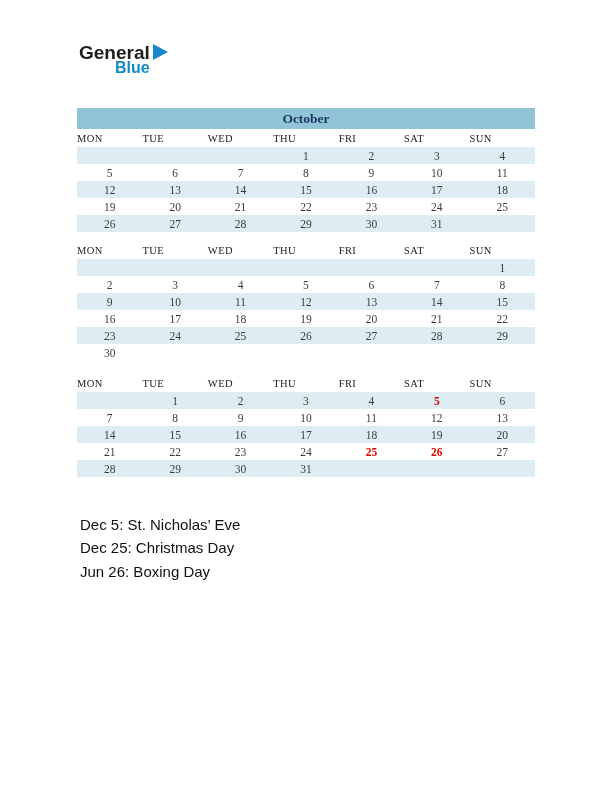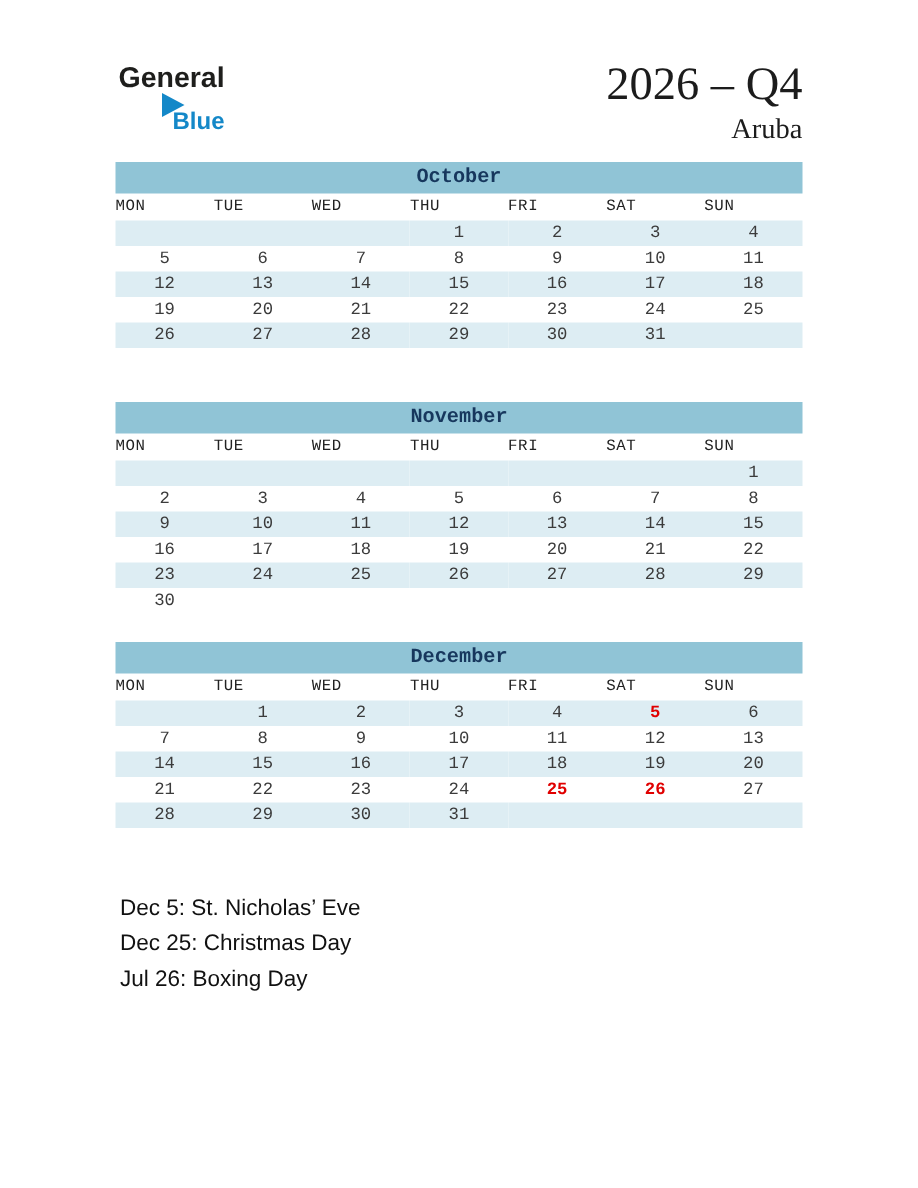--- a/index.html
+++ b/index.html
@@ -7,35 +7,35 @@
   body {
     width: 612px; height: 792px;
     font-family: "Liberation Serif", "DejaVu Serif", serif;
     color: #3b3b3b;
   }
   .page { width: 612px; height: 792px; padding: 36px 77px 0; position: relative; }
 
   
   .header-row { display: flex; justify-content: space-between; align-items: flex-start; height: 72px; }
   .logo { font-family: "Liberation Sans", sans-serif; margin-top: 6px; margin-left: 2px; }
-  .logo-top { display: flex; align-items: center; font-size: 19px; font-weight: 700; color: #1e1e1c; flex-direction: column; }
+  .logo-top { display: flex; align-items: center; font-size: 19px; font-weight: 700; color: #1e1e1c; }
   .tri {
     width: 0; height: 0; margin-left: 3px; margin-top: -2px;
     border-left: 15px solid var(--logoBlue);
     border-top: 8px solid transparent;
     border-bottom: 8px solid transparent;
   }
   .logo-bottom { font-size: 16px; font-weight: 700; color: var(--logoBlue); margin-left: 36px; margin-top: -5px; }
   .title-block { text-align: right; margin-top: 2px; }
   .q-title { font-size: 31px; color: #1c1c1c; line-height: 1.15; }
   .region { font-size: 19px; color: #1c1c1c; margin-top: 2px; }
 
   
   .months { margin-top: 0; }
-  .month-slot { height: 160px; font-family: Liberation Mono, monospace; }
+  .month-slot { height: 133px; }
   table.cal { width: 100%; border-collapse: collapse; table-layout: fixed; }
   th.band {
     background: var(--band); color: var(--monthText);
     font-weight: 700; font-size: 13.5px; height: 21px; text-align: center;
   }
   tr.wk th {
     font-weight: 400; font-size: 10.5px; height: 18px;
     color: #222222; letter-spacing: 0.4px; text-align: left;
   }
   td.day { text-align: center; font-size: 11.5px; height: 17px; color: #3b3b3b; }
@@ -54,24 +54,20 @@
 
 <div class="page">
 
   <div class="header-row">
     <div class="logo">
       <div class="logo-top">
         <span>General</span>
         <span class="tri"></span>
       </div>
       <div class="logo-bottom">Blue</div>
-    </div>
-    <div class="title-block">
-      <div class="q-title">2026 – Q4</div>
-      <div class="region">Aruba</div>
     </div>
   </div>
 
   <div class="months">
       <div class="month-slot">
         <table class="cal">
           <thead>
             <tr>
               <th class="band" colspan="7">October</th>
             </tr>
@@ -130,23 +126,20 @@
               <td class="day">30</td>
               <td class="day">31</td>
               <td class="day"></td>
             </tr>
           </tbody>
         </table>
       </div>
       <div class="month-slot">
         <table class="cal">
           <thead>
-            <tr>
-              <th class="band" colspan="7">November</th>
-            </tr>
             <tr class="wk">
               <th>MON</th>
               <th>TUE</th>
               <th>WED</th>
               <th>THU</th>
               <th>FRI</th>
               <th>SAT</th>
               <th>SUN</th>
             </tr>
           </thead>
@@ -204,23 +197,20 @@
               <td class="day"></td>
               <td class="day"></td>
               <td class="day"></td>
             </tr>
           </tbody>
         </table>
       </div>
       <div class="month-slot">
         <table class="cal">
           <thead>
-            <tr>
-              <th class="band" colspan="7">December</th>
-            </tr>
             <tr class="wk">
               <th>MON</th>
               <th>TUE</th>
               <th>WED</th>
               <th>THU</th>
               <th>FRI</th>
               <th>SAT</th>
               <th>SUN</th>
             </tr>
           </thead>
@@ -271,16 +261,16 @@
               <td class="day"></td>
             </tr>
           </tbody>
         </table>
       </div>
     </div>
 
   <div class="notes">
       <div>Dec 5: St. Nicholas’ Eve</div>
       <div>Dec 25: Christmas Day</div>
-      <div>Jul 26: Boxing Day</div>
+      <div>Jun 26: Boxing Day</div>
     </div>
 
 </div>
 
 </body></html>

